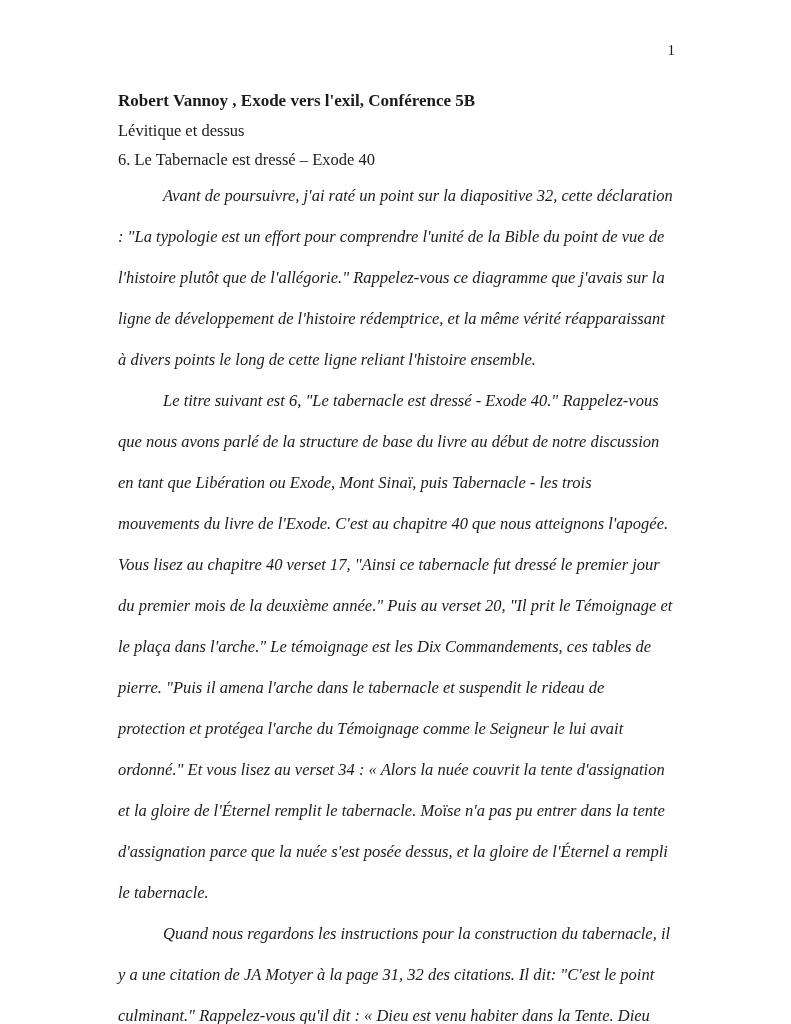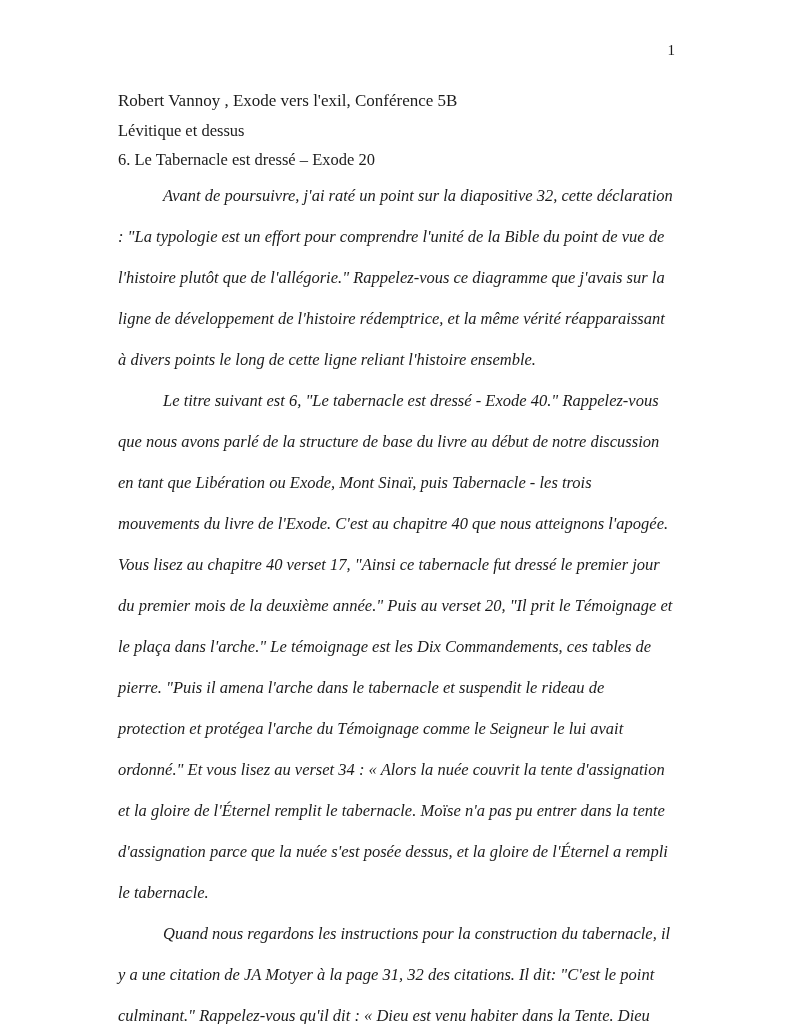--- a/index.html
+++ b/index.html
@@ -32,21 +32,21 @@
 
     .content {
       margin-top: 26px;
       font-size: 16.5px;
       line-height: 29.5px;
       text-align: left;
     }
 
     .doc-title {
       font-size: 17px;
-      font-weight: normal;
+      font-weight: bold;
       line-height: 29.5px;
     }
 
     .doc-subtitle,
     .section-heading {
       font-weight: normal;
       line-height: 29.5px;
     }
 
     .body-para {
@@ -67,21 +67,21 @@
 <div class="page">
 
   <div class="page-number">1</div>
 
   <div class="content">
 
     <h1 class="doc-title">Robert Vannoy , Exode vers l'exil, Conférence 5B</h1>
 
     <div class="doc-subtitle">Lévitique et dessus</div>
 
-    <div class="section-heading">6. Le Tabernacle est dressé – Exode 20</div>
+    <div class="section-heading">6. Le Tabernacle est dressé – Exode 40</div>
 
     <p class="body-para">Avant de poursuivre, j'ai raté un point sur la diapositive 32, cette déclaration : "La typologie est un effort pour comprendre l'unité de la Bible du point de vue de l'histoire plutôt que de l'allégorie." Rappelez-vous ce diagramme que j'avais sur la ligne de développement de l'histoire rédemptrice, et la même vérité réapparaissant à divers points le long de cette ligne reliant l'histoire ensemble.</p>
 
     <p class="body-para">Le titre suivant est 6, "Le tabernacle est dressé - Exode 40." Rappelez-vous que nous avons parlé de la structure de base du livre au début de notre discussion en tant que Libération ou Exode, Mont Sinaï, puis Tabernacle - les trois mouvements du livre de l'Exode. C'est au chapitre 40 que nous atteignons l'apogée. Vous lisez au chapitre 40 verset 17, "Ainsi ce tabernacle fut dressé le premier jour du premier mois de la deuxième année." Puis au verset 20, "Il prit le Témoignage et le plaça dans l'arche." Le témoignage est les Dix Commandements, ces tables de pierre. "Puis il amena l'arche dans le tabernacle et suspendit le rideau de protection et protégea l'arche du Témoignage comme le Seigneur le lui avait ordonné." Et vous lisez au verset 34 : « Alors la nuée couvrit la tente d'assignation et la gloire de l'Éternel remplit le tabernacle. Moïse n'a pas pu entrer dans la tente d'assignation parce que la nuée s'est posée dessus, et la gloire de l'Éternel a rempli le tabernacle.</p>
 
     <p class="body-para">Quand nous regardons les instructions pour la construction du tabernacle, il y a une citation de JA Motyer à la page 31, 32 des citations. Il dit: "C'est le point culminant." Rappelez-vous qu'il dit : « Dieu est venu habiter dans la Tente. Dieu s'installait au milieu de son peuple. C'est le point culminant de la progression de la rédemption dans le livre de l'Exode.</p>
 
     <p class="closing-line">2. Le Livre du Lévitique a. Nom   Avec ces commentaires, nous passons ensuite</p>
 
   </div>

